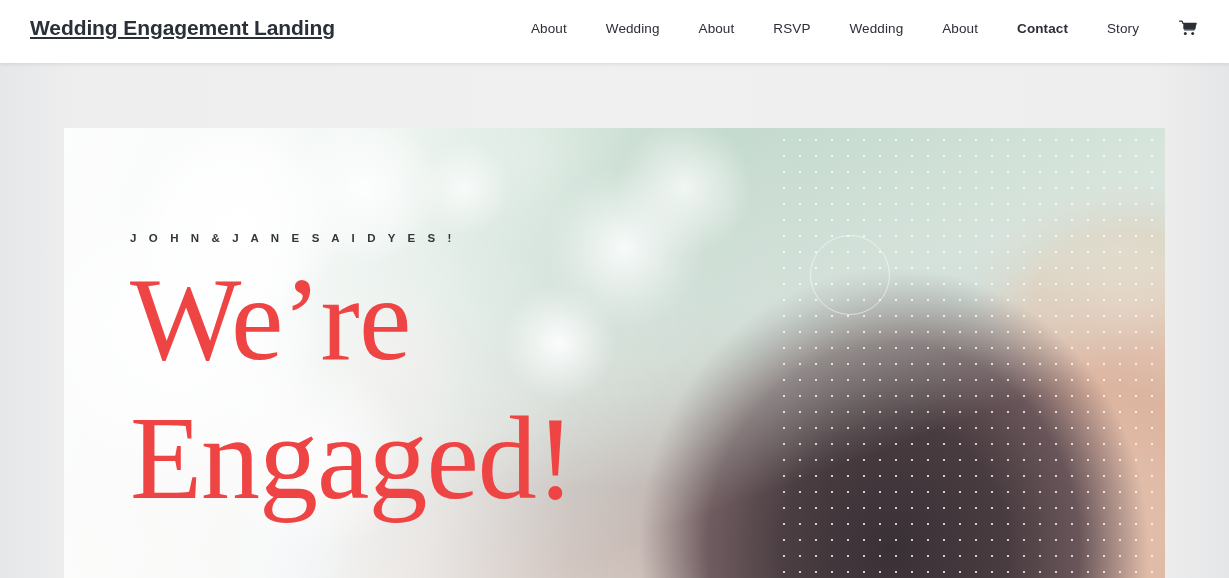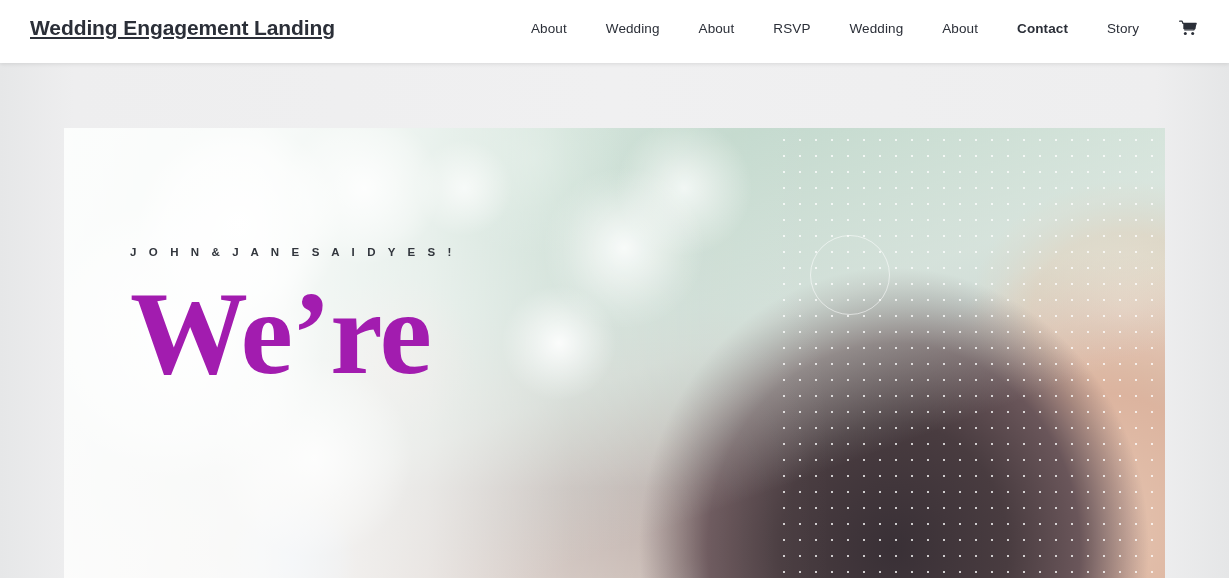--- a/index.html
+++ b/index.html
@@ -140,39 +140,39 @@
     width: 80px;
     height: 80px;
     border: 1.5px solid rgba(255,255,255,0.55);
     border-radius: 50%;
   }
 
   
   .hero-copy {
     position: absolute;
     left: 66px;
-    top: 118px;
+    top: 104px;
     z-index: 10;
   }
 
   .hero-eyebrow {
     font-family: "Liberation Sans", sans-serif;
     font-size: 11.5px;
     font-weight: bold;
     letter-spacing: 4.6px;
     color: #32363d;
     margin-bottom: 6px;
   }
 
   .hero-title {
     font-family: "Liberation Serif", serif;
     font-size: 118px;
     line-height: 1.18;
-    font-weight: bold;
-    color: #a21caf;
+    font-weight: normal;
+    color: #ef4444;
     letter-spacing: -1px;
   }
   .hero-title .line { display: block; }
 </style>
 </head>
 <body>
 
 <header class="site-header">
 
   <a class="site-title" href="#">Wedding Engagement Landing</a>
@@ -213,16 +213,17 @@
   <div class="hero-veil"></div>
   <div class="hero-dots"></div>
   <div class="hero-circle"></div>
 
   <div class="hero-copy">
 
     <div class="hero-eyebrow">J O H N   &amp;   J A N E   S A I D   Y E S !</div>
 
     <h1 class="hero-title">
       <span class="line">We’re</span>
+      <span class="line">Engaged!</span>
     </h1>
 
   </div>
 </section>
 
 </body></html>

